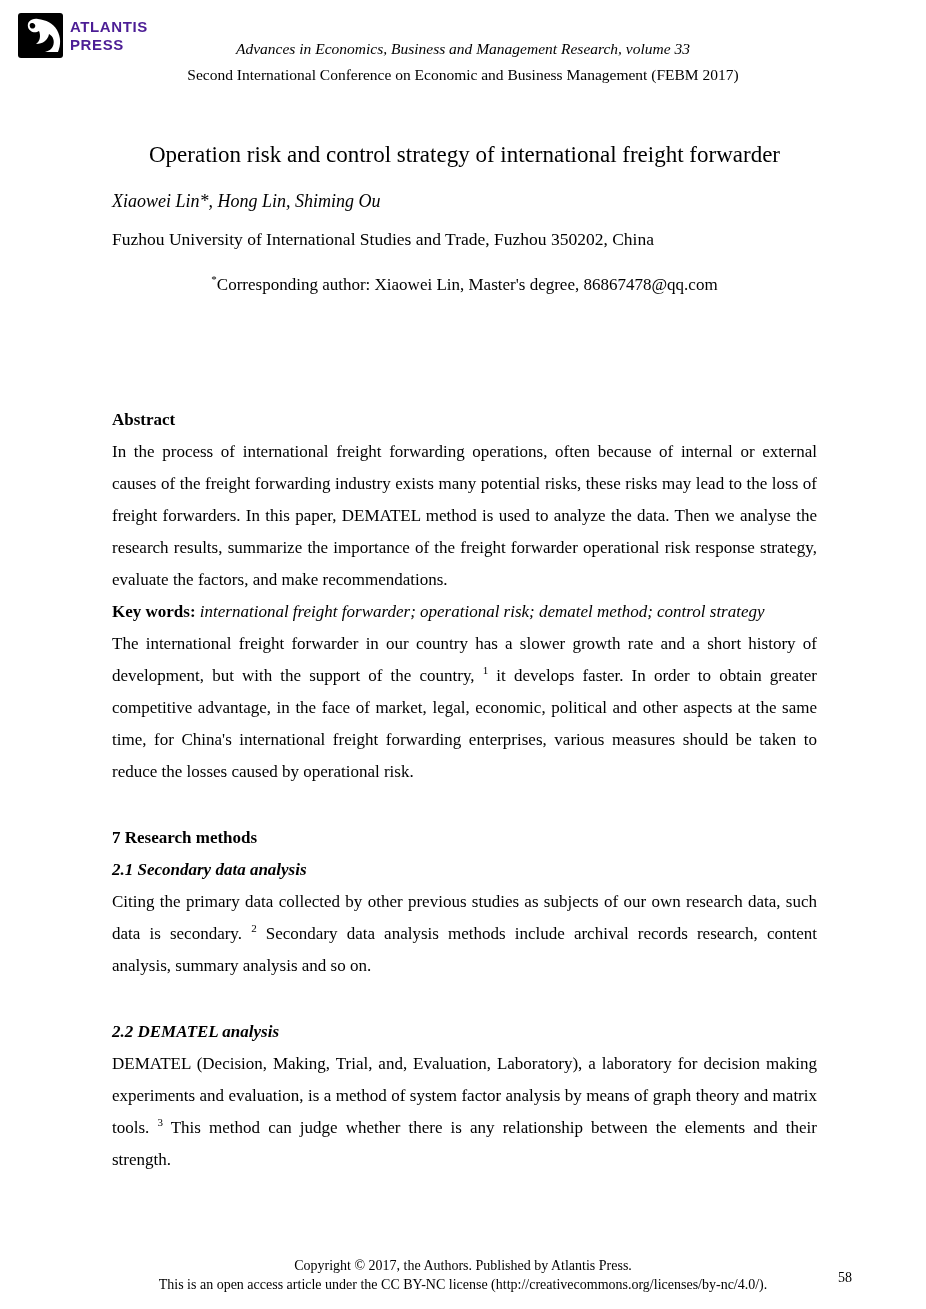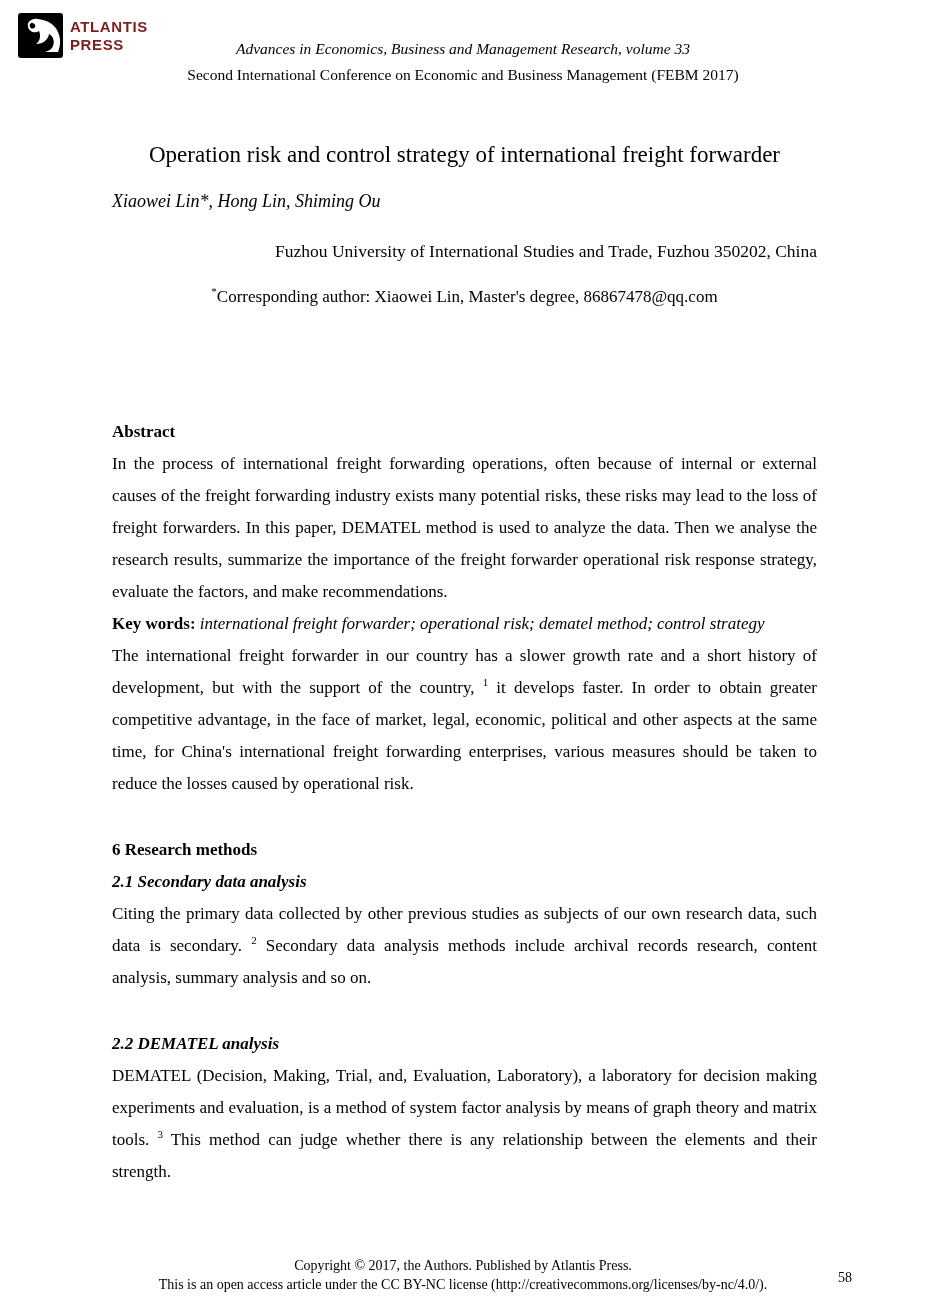--- a/index.html
+++ b/index.html
@@ -24,21 +24,21 @@
     align-items: center;
     gap: 7px;
   }
   .logo-mark { width: 45px; height: 45px; display: block; }
   .logo-text {
     font-family: "Liberation Sans", sans-serif;
     font-weight: bold;
     font-size: 15px;
     line-height: 1.15;
     letter-spacing: 0.6px;
-    color: #7f1d1d;
+    color: #4c1d95;
   }
   .header-lines {
     padding-top: 36px;
     text-align: center;
   }
   .journal-line {
     font-style: italic;
     font-size: 15.5px;
     line-height: 26px;
   }
@@ -58,22 +58,22 @@
     font-weight: normal;
     line-height: 30px;
   }
   .authors-line {
     margin-top: 18px;
     font-style: italic;
     font-size: 18px;
     line-height: 26px;
   }
   .affiliation-line {
-    margin-top: 24px;
-    text-align: right;
+    margin-top: 12px;
+    text-align: left;
     font-size: 17.5px;
     line-height: 26px;
   }
   .corresponding-line {
     margin-top: 20px;
     text-align: center;
     font-size: 17px;
     line-height: 26px;
   }
   sup {
@@ -163,21 +163,21 @@
 
     <div class="abstract-heading">Abstract</div>
 
     <p class="body-text">In the process of international freight forwarding operations, often because of internal or external causes of the freight forwarding industry exists many potential risks, these risks may lead to the loss of freight forwarders. In this paper, DEMATEL method is used to analyze the data.  Then we analyse the research results, summarize the importance of the freight forwarder operational risk response strategy, evaluate the factors, and make recommendations.</p>
 
     <div class="keywords-line"><span class="kw-label">Key words:</span><span class="kw-text"> international freight forwarder; operational risk; dematel method; control strategy</span></div>
 
 
     <p class="body-text"><span>The international freight forwarder in our country has a slower growth rate and a short history of development, but with the support of the country, </span><sup>1</sup><span> it develops faster. In order to obtain greater competitive advantage, in the face of market, legal, economic, political and other aspects at the same time, for China's international freight forwarding enterprises, various measures should be taken to reduce the losses caused by operational risk.</span></p>
 
-    <div class="section-heading">6 Research methods</div>
+    <div class="section-heading">7 Research methods</div>
 
     <div class="subsection-heading">2.1 Secondary data analysis</div>
 
     <p class="body-text"><span>Citing the primary data collected by other previous studies as subjects of our own research data, such data is secondary. </span><sup>2</sup><span> Secondary data analysis methods include archival records research, content analysis, summary analysis and so on.</span></p>
 
     <div class="subsection-heading gap-above">2.2 DEMATEL analysis</div>
 
     <p class="body-text"><span>DEMATEL (Decision, Making, Trial, and, Evaluation, Laboratory), a laboratory for decision making experiments and evaluation, is a method of system factor analysis by means of graph theory and matrix tools. </span><sup>3</sup><span> This method can judge whether there is any relationship between the elements and their strength.</span></p>
 
   </div>

